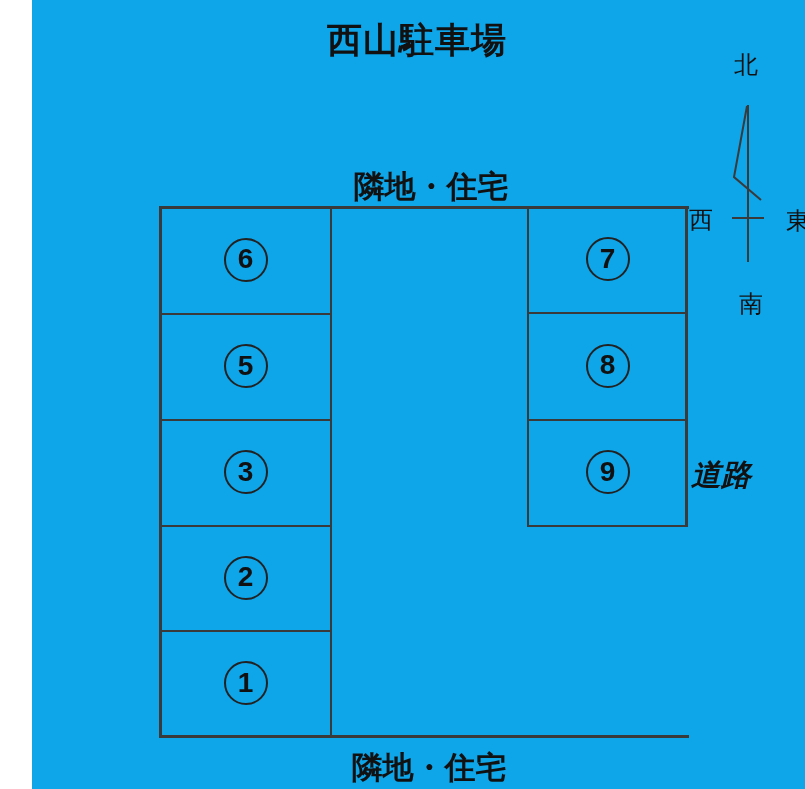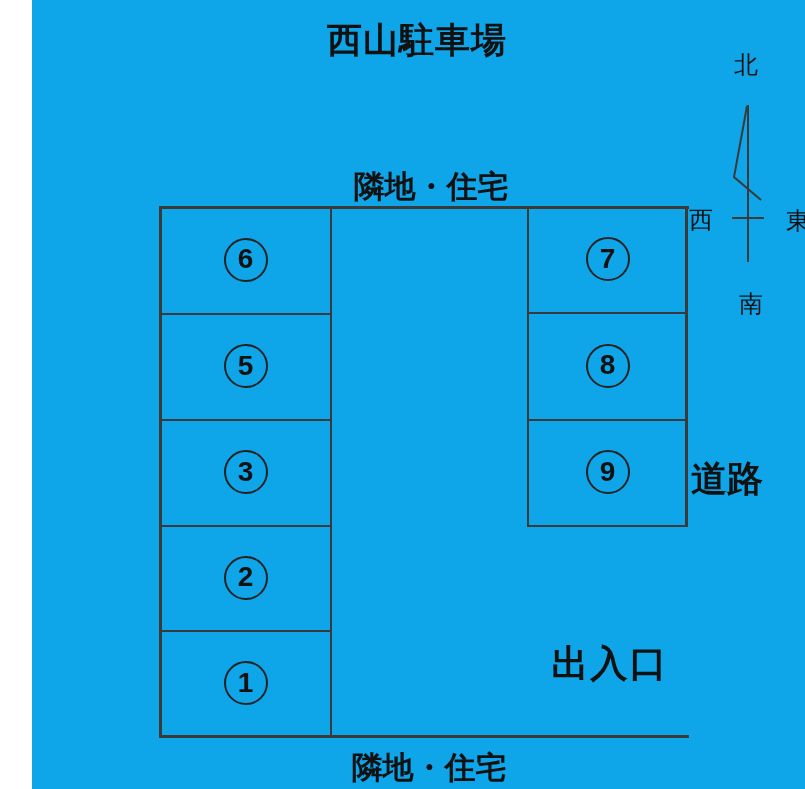--- a/index.html
+++ b/index.html
@@ -77,21 +77,21 @@
   
   .label {
     position: absolute;
     font-weight: bold;
     white-space: nowrap;
   }
   .label-top    { left:399px; top:166px; transform:translateX(-50%); font-size:31px; }
   .label-bottom { left:397px; top:747px; transform:translateX(-50%); font-size:31px; }
   .label-left   { left:40px;  top:432px; width:84px; text-align:right;
                   font-size:30px; line-height:43px; }
-  .label-road   { left:659px; top:455px; font-size:36px; }
+  .label-road   { left:659px; top:455px; font-size:30px;font-style:italic; }
   .label-entrance { left:578px; top:639px; transform:translateX(-50%);
                     font-size:37px; letter-spacing:2px; }
   
   .compass {
     position: absolute;
     left: 645px;
     top: 40px;
   }
   .compass text {
     font-family: "Liberation Sans", "DejaVu Sans", sans-serif;
@@ -159,15 +159,14 @@
   <div class="cell cell-s8">
     <span class="num-circle">8</span>
   </div>
   <div class="cell cell-s9">
     <span class="num-circle">9</span>
   </div>
 
   <div class="label label-top">隣地・住宅</div>
   <div class="label label-bottom">隣地・住宅</div>
   <div class="label label-road">道路</div>
-  <div class="label label-entrance">出入口</div>
 
 </div>
 
 </body></html>

